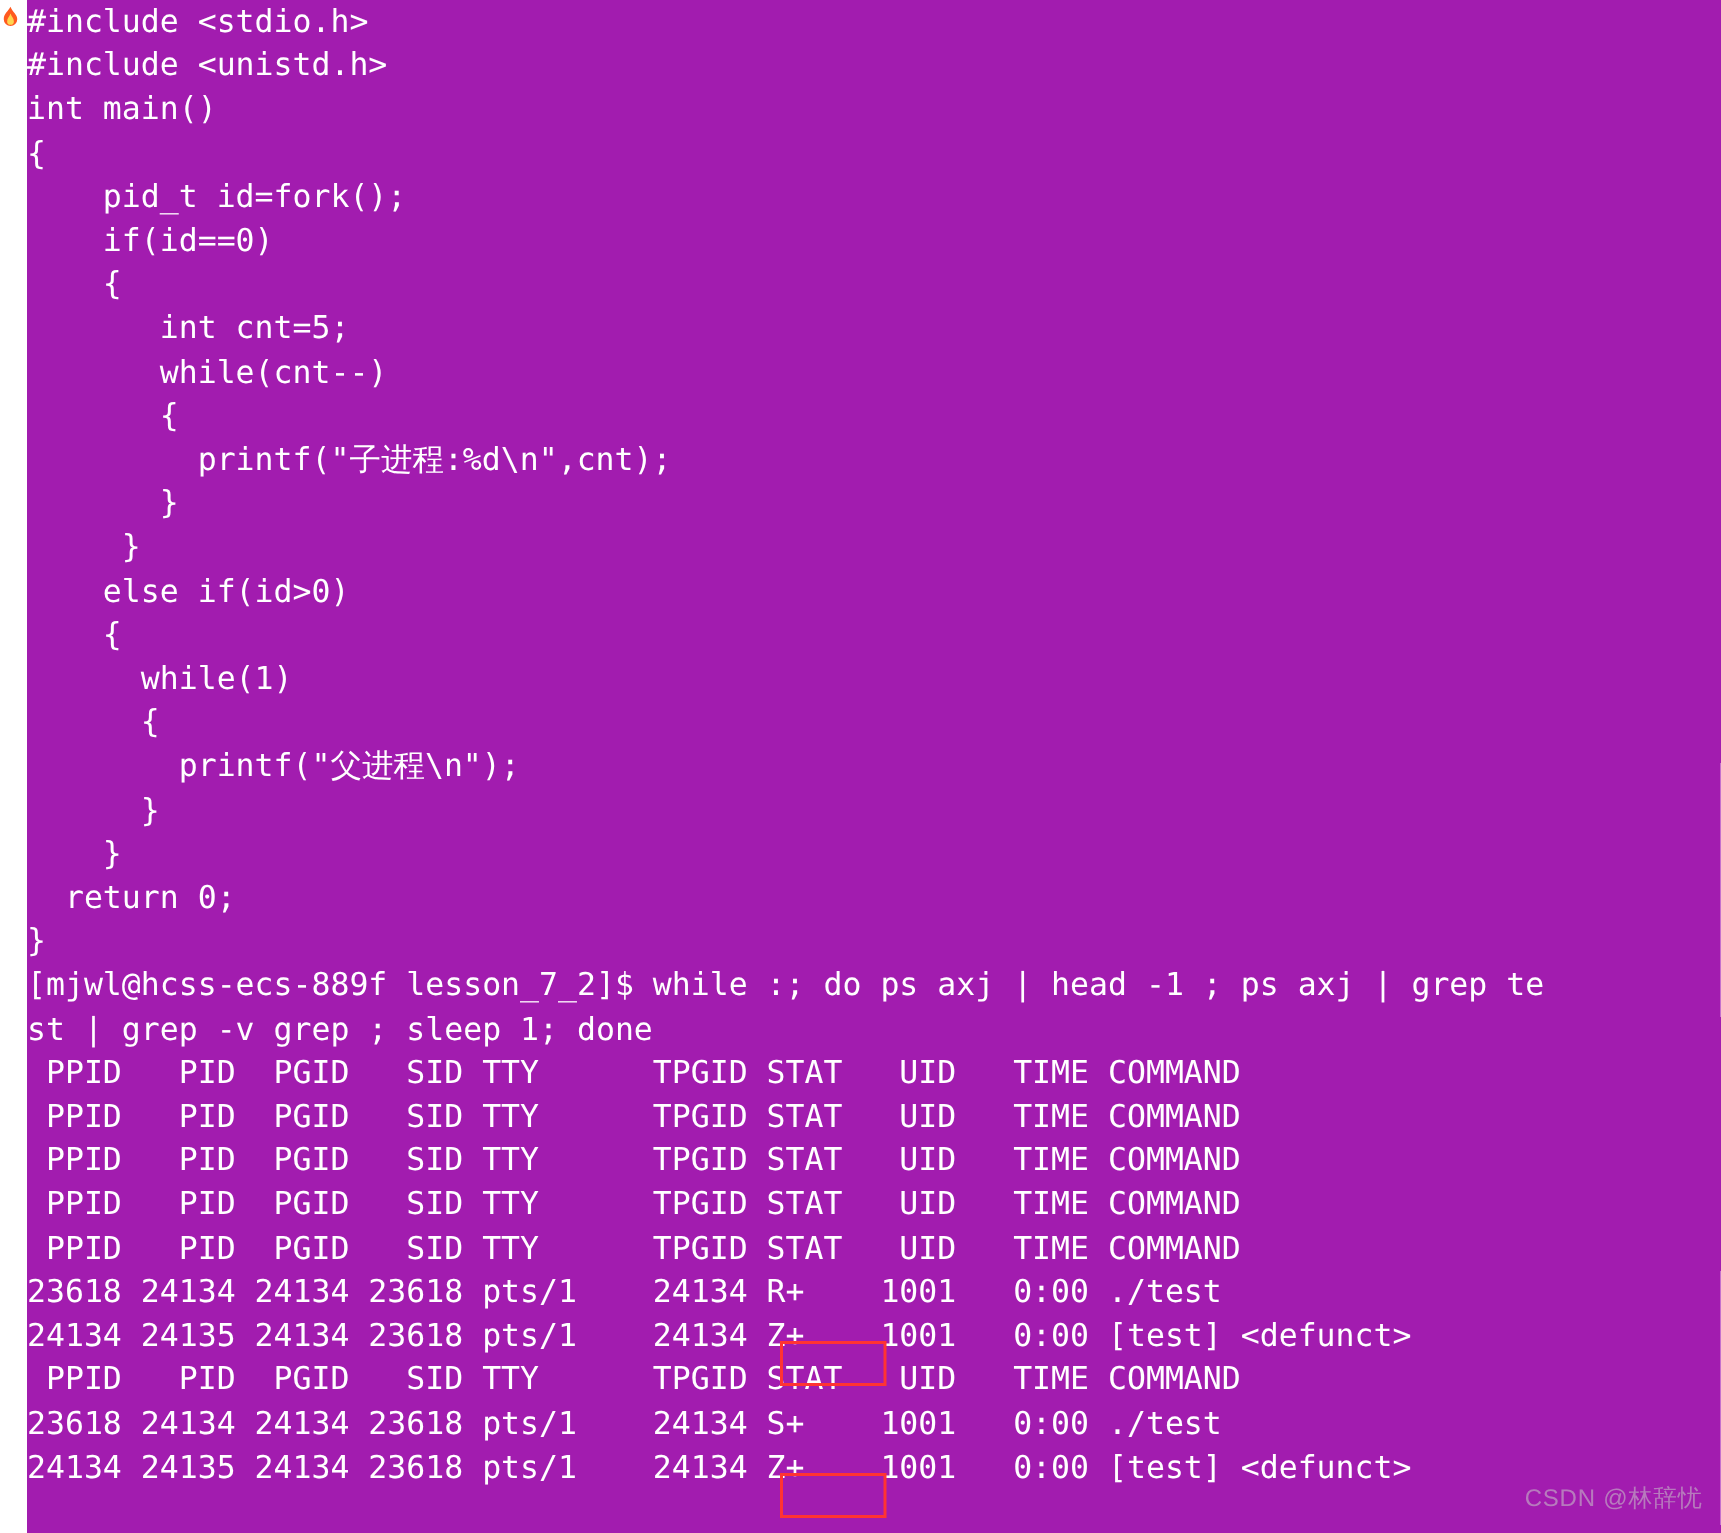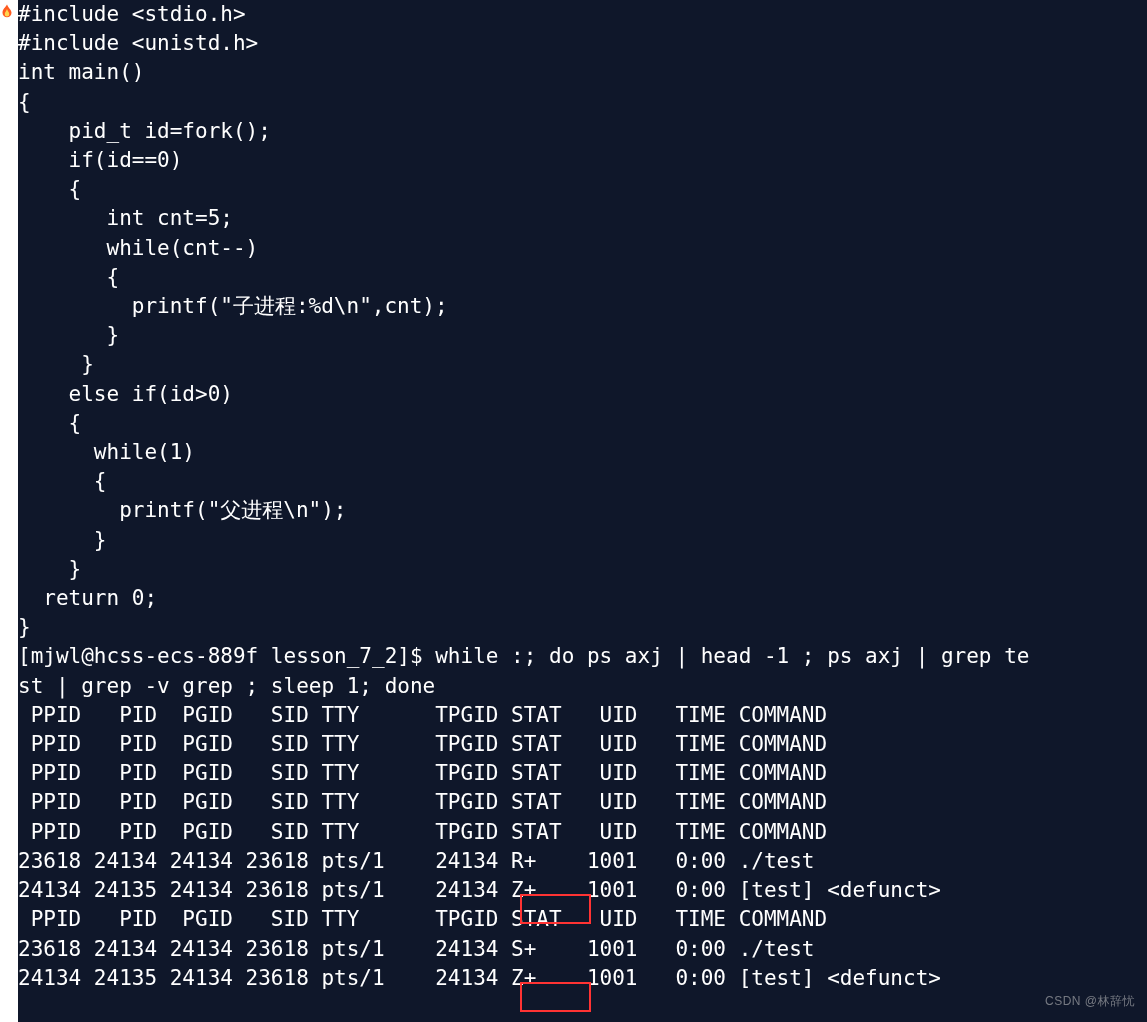--- a/index.html
+++ b/index.html
@@ -9,21 +9,21 @@
     width: 1147px;
     height: 1022px;
     overflow: hidden;
   }
   .terminal {
     position: absolute;
     left: 18px;
     top: 0;
     width: 1129px;
     height: 1022px;
-    background: #0f172a;
+    background: #a21caf;
     color: #ffffff;
     font-family: "Consolas", "Menlo", "DejaVu Sans Mono", monospace;
     font-size: 21px;
     line-height: 29.2px;
     white-space: pre;
     box-sizing: border-box;
     padding-left: 0px;
     padding-top: 0px;
   }
   .left-strip {
@@ -49,21 +49,21 @@
     position: absolute;
     border: 2px solid #ff3333;
     box-sizing: border-box;
     pointer-events: none;
   }
   .watermark {
     position: absolute;
     right: 12px;
     bottom: 12px;
     font-family: Arial, sans-serif;
-    font-size: 12px;
+    font-size: 16px;
     color: rgba(200,200,200,0.55);
     letter-spacing: 0.5px;
     pointer-events: none;
   }
 </style>
 </head>
 <body>
 
 <div class="left-strip"></div>
 

